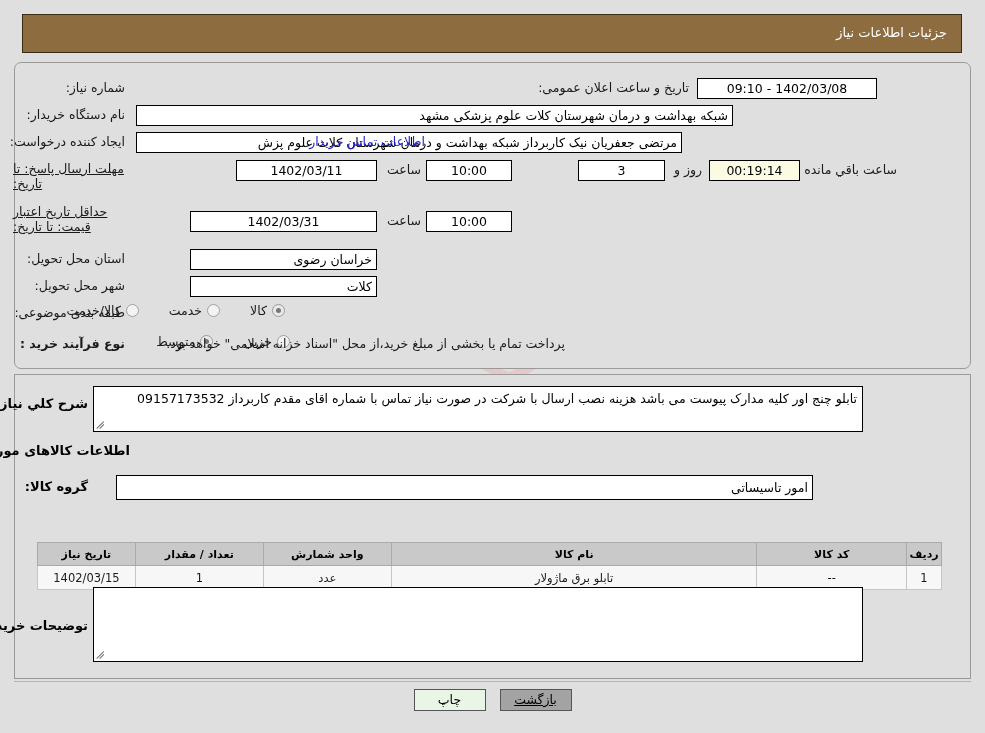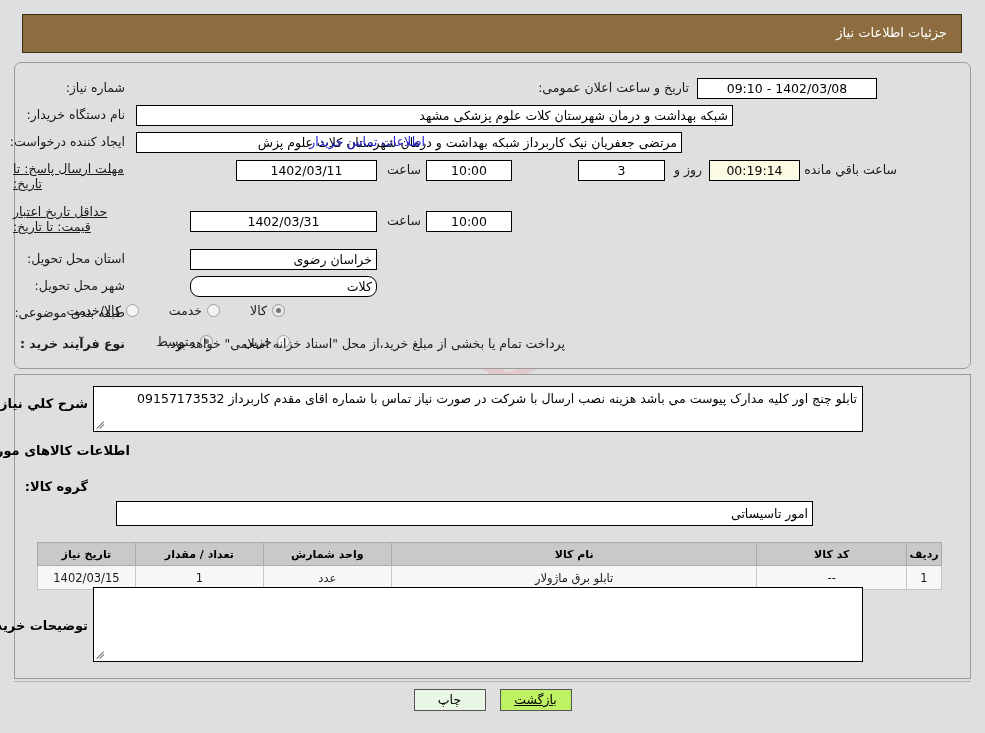--- a/index.html
+++ b/index.html
@@ -219,21 +219,21 @@
     min-width: 72px;
     font-size: 12.5px;
     line-height: 20px;
     text-align: center;
     color: #000;
     cursor: pointer;
     padding: 0 8px;
     font-family: "DejaVu Sans", "Liberation Sans", sans-serif;
   }
   .btn-print  { background: #e9f6e6; }
-  .btn-back   { background: #bef264; text-decoration: underline; }
+  .btn-back   { background: #a3a3a3; text-decoration: underline; }
 
   .divider {
     position: absolute;
     left: 14px;
     width: 957px;
     height: 1px;
     background: #b4b4b4;
     z-index: 2;
   }
 </style>
@@ -325,21 +325,21 @@
     <span class="lbl">استان محل تحویل:</span>
   </div>
   <div class="row" style="right:608px; top:249px;">
     <div class="fld right" style="width:187px;">خراسان رضوی</div>
   </div>
 
   <div class="row" style="right:860px; top:278px;">
     <span class="lbl">شهر محل تحویل:</span>
   </div>
   <div class="row" style="right:608px; top:276px;">
-    <div class="fld right" style="width:187px;border-radius:9px;">کلات</div>
+    <div class="fld right" style="width:187px;">کلات</div>
   </div>
 
   <div class="row" style="right:860px; top:305px;">
     <span class="lbl">طبقه بندی موضوعی:</span>
   </div>
   <div class="row radio-group" style="right:700px; top:303px; gap:30px;">
     <div class="radio-opt">
       <span class="radio checked"></span>
       <span class="radio-lbl">کالا</span>
     </div>
@@ -380,21 +380,21 @@
     <span class="resize-grip"></span>
   </div>
 
   <div class="row" style="right:855px; top:443px;">
     <span class="bold-lbl">اطلاعات کالاهای مورد نیاز</span>
   </div>
 
   <div class="row" style="right:897px; top:479px;">
     <span class="bold-lbl">گروه کالا:</span>
   </div>
-  <div class="row" style="right:172px; top:501px;padding-left:37px;">
+  <div class="row" style="right:172px; top:475px;padding-left:37px;">
     <div class="fld right" style="width:697px; height:25px; line-height:23px;">امور تاسیساتی</div>
   </div>
 
   <table class="tbl">
     <thead>
       <tr>
         <th style="width:34px;">ردیف</th>
         <th style="width:150px;">کد کالا</th>
         <th style="width:368px;">نام کالا</th>
         <th style="width:128px;">واحد شمارش</th>

